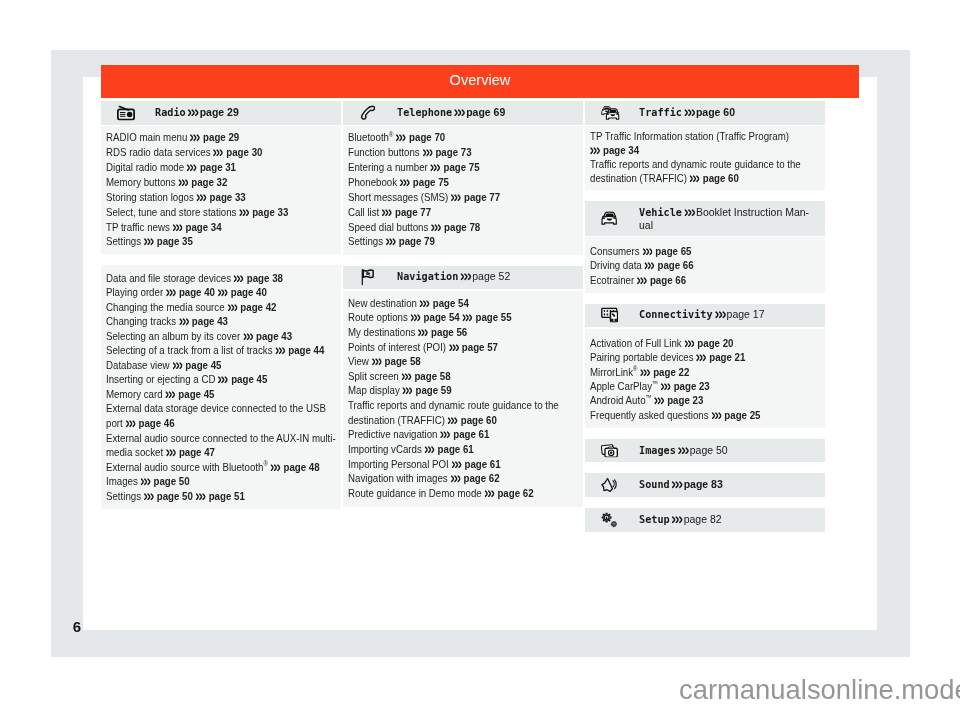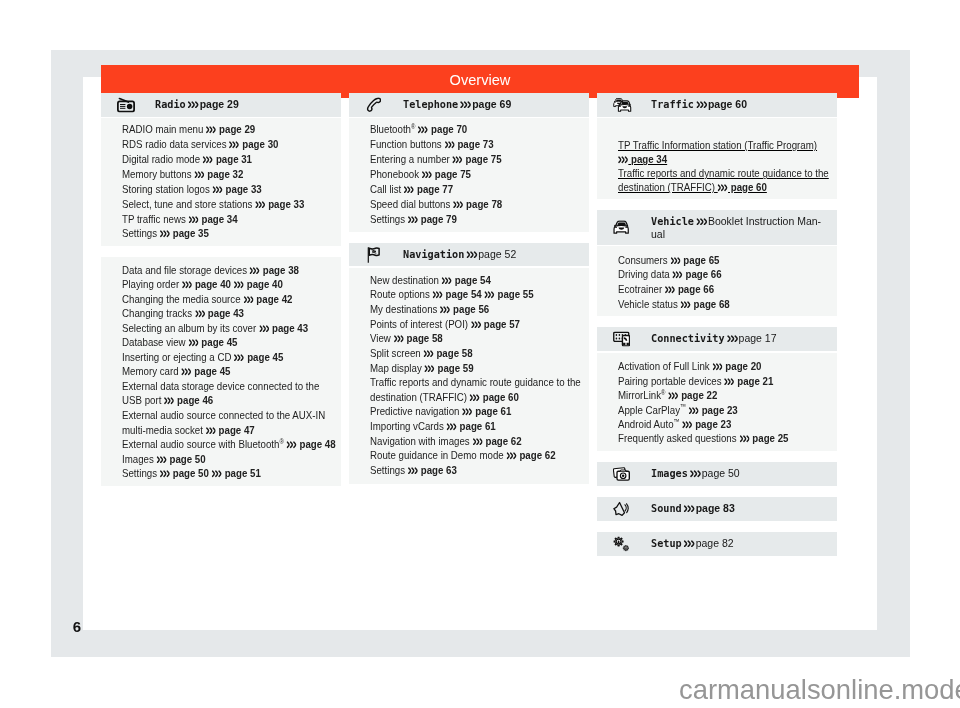--- a/index.html
+++ b/index.html
@@ -7,35 +7,35 @@
   body{width:960px;height:708px;background:#ffffff;font-family:"Liberation Sans",sans-serif;overflow:hidden;}
   #stage{position:relative;width:960px;height:708px;}
   .sheet-bg{position:absolute;left:51px;top:50px;width:859px;height:607px;background:#e5e8ea;}
   .page{position:absolute;left:83px;top:77px;width:794px;height:553px;background:#ffffff;}
   .pagenum{position:absolute;left:72.8px;top:621.5px;font-size:15.0px;font-weight:bold;color:#111;
      font-family:"Liberation Sans",sans-serif;line-height:9.6px;}
   .banner{position:absolute;left:101px;top:65px;width:758px;height:33px;background:#fc401e;color:#fff;
      display:flex;align-items:center;justify-content:center;font-size:14.6px;
      font-family:"Liberation Sans",sans-serif;}
   .banner span{display:inline-block;position:relative;top:-1.2px;}
-  .cols{position:absolute;left:101px;top:93px;width:758px;display:flex;gap:8px;align-items:flex-start;}
+  .cols{position:absolute;left:101px;top:101px;width:758px;display:flex;gap:2px;align-items:flex-start;}
   .col{width:240px;}
   .card{margin-bottom:11.0px;}
   .card-head{background:#e6eaeb;display:flex;align-items:flex-start;padding:4.8px 9px 4.8px 0;margin-bottom:1.6px;}
   .card-icon{width:54px;flex:0 0 54px;align-self:stretch;position:relative;}
   .card-icon svg{position:absolute;left:15.7px;top:50%;transform:translateY(-50%);}
   .card-title{color:#181818;flex:1;min-width:0;font-size:11.6px;line-height:14.6px;hyphens:manual;min-height:14.2px;}
   .sx{display:block;width:121.7%;transform:scaleX(0.822);transform-origin:left top;}
   .sxt{display:block;width:110.5%;transform:scaleX(0.905);transform-origin:left top;line-height:12.1px;}
   .mono{font-family:"DejaVu Sans Mono",monospace;font-weight:bold;font-size:11.25px;letter-spacing:0px;}
   svg.chev{height:7.5px;width:12.6px;display:inline-block;vertical-align:-0.5px;}
   .pg{font-weight:bold;margin-left:-2.7px;}
   .reg{font-weight:normal;margin-left:-2.7px;}
   .card-body{background:#f4f6f5;padding:5px 4.4px 5px 5.1px;}
-  .row{font-size:11.8px;color:#222;line-height:14.85px;margin-left:16px;}
+  .row{font-size:11.8px;color:#222;line-height:14.85px;}
   .row b{font-weight:bold;white-space:nowrap;}
   .row sup{font-size:7.2px;vertical-align:baseline;position:relative;top:-4.2px;line-height:0;}
   .wm{position:absolute;left:679px;top:676px;font-size:27.4px;color:#969696;
      font-family:"Liberation Sans",sans-serif;line-height:27px;}
 </style>
 </head>
 <body>
 
 <div id="stage">
   <div class="sheet-bg"></div>
@@ -192,20 +192,29 @@
             <div class="row" style="line-height:14.55px">
               <span class="sx"><span>Selecting an album by its cover</span> <b><svg class="chev" viewBox="0 0 11.6 7">
                     <g fill="none" stroke="#1a1a1a" stroke-width="1.6" stroke-linecap="round">
                       <path d="M1.0 1.1 C2.7 2.4 3.0 3.0 3.0 3.5 C3.0 4.0 2.7 4.6 1.0 5.9"></path>
                       <path d="M4.7 1.1 C6.4 2.4 6.7 3.0 6.7 3.5 C6.7 4.0 6.4 4.6 4.7 5.9"></path>
                       <path d="M8.4 1.1 C10.1 2.4 10.4 3.0 10.4 3.5 C10.4 4.0 10.1 4.6 8.4 5.9"></path>
                     </g>
                   </svg>&nbsp;page 43</b></span>
             </div>
             <div class="row" style="line-height:14.55px">
+              <span class="sx"><span>Selecting of a track from a list of tracks</span> <b><svg class="chev" viewBox="0 0 11.6 7">
+                    <g fill="none" stroke="#1a1a1a" stroke-width="1.6" stroke-linecap="round">
+                      <path d="M1.0 1.1 C2.7 2.4 3.0 3.0 3.0 3.5 C3.0 4.0 2.7 4.6 1.0 5.9"></path>
+                      <path d="M4.7 1.1 C6.4 2.4 6.7 3.0 6.7 3.5 C6.7 4.0 6.4 4.6 4.7 5.9"></path>
+                      <path d="M8.4 1.1 C10.1 2.4 10.4 3.0 10.4 3.5 C10.4 4.0 10.1 4.6 8.4 5.9"></path>
+                    </g>
+                  </svg>&nbsp;page 44</b></span>
+            </div>
+            <div class="row" style="line-height:14.55px">
               <span class="sx"><span>Database view</span> <b><svg class="chev" viewBox="0 0 11.6 7">
                     <g fill="none" stroke="#1a1a1a" stroke-width="1.6" stroke-linecap="round">
                       <path d="M1.0 1.1 C2.7 2.4 3.0 3.0 3.0 3.5 C3.0 4.0 2.7 4.6 1.0 5.9"></path>
                       <path d="M4.7 1.1 C6.4 2.4 6.7 3.0 6.7 3.5 C6.7 4.0 6.4 4.6 4.7 5.9"></path>
                       <path d="M8.4 1.1 C10.1 2.4 10.4 3.0 10.4 3.5 C10.4 4.0 10.1 4.6 8.4 5.9"></path>
                     </g>
                   </svg>&nbsp;page 45</b></span>
             </div>
             <div class="row" style="line-height:14.55px">
               <span class="sx"><span>Inserting or ejecting a CD</span> <b><svg class="chev" viewBox="0 0 11.6 7">
@@ -326,20 +335,29 @@
                   </svg>&nbsp;page 75</b></span>
             </div>
             <div class="row" style="line-height:14.86px">
               <span class="sx"><span>Phonebook</span> <b><svg class="chev" viewBox="0 0 11.6 7">
                     <g fill="none" stroke="#1a1a1a" stroke-width="1.6" stroke-linecap="round">
                       <path d="M1.0 1.1 C2.7 2.4 3.0 3.0 3.0 3.5 C3.0 4.0 2.7 4.6 1.0 5.9"></path>
                       <path d="M4.7 1.1 C6.4 2.4 6.7 3.0 6.7 3.5 C6.7 4.0 6.4 4.6 4.7 5.9"></path>
                       <path d="M8.4 1.1 C10.1 2.4 10.4 3.0 10.4 3.5 C10.4 4.0 10.1 4.6 8.4 5.9"></path>
                     </g>
                   </svg>&nbsp;page 75</b></span>
+            </div>
+            <div class="row" style="line-height:14.86px">
+              <span class="sx"><span>Short messages (SMS)</span> <b><svg class="chev" viewBox="0 0 11.6 7">
+                    <g fill="none" stroke="#1a1a1a" stroke-width="1.6" stroke-linecap="round">
+                      <path d="M1.0 1.1 C2.7 2.4 3.0 3.0 3.0 3.5 C3.0 4.0 2.7 4.6 1.0 5.9"></path>
+                      <path d="M4.7 1.1 C6.4 2.4 6.7 3.0 6.7 3.5 C6.7 4.0 6.4 4.6 4.7 5.9"></path>
+                      <path d="M8.4 1.1 C10.1 2.4 10.4 3.0 10.4 3.5 C10.4 4.0 10.1 4.6 8.4 5.9"></path>
+                    </g>
+                  </svg>&nbsp;page 77</b></span>
             </div>
             <div class="row" style="line-height:14.86px">
               <span class="sx"><span>Call list</span> <b><svg class="chev" viewBox="0 0 11.6 7">
                     <g fill="none" stroke="#1a1a1a" stroke-width="1.6" stroke-linecap="round">
                       <path d="M1.0 1.1 C2.7 2.4 3.0 3.0 3.0 3.5 C3.0 4.0 2.7 4.6 1.0 5.9"></path>
                       <path d="M4.7 1.1 C6.4 2.4 6.7 3.0 6.7 3.5 C6.7 4.0 6.4 4.6 4.7 5.9"></path>
                       <path d="M8.4 1.1 C10.1 2.4 10.4 3.0 10.4 3.5 C10.4 4.0 10.1 4.6 8.4 5.9"></path>
                     </g>
                   </svg>&nbsp;page 77</b></span>
             </div>
@@ -473,45 +491,45 @@
             <div class="row" style="line-height:14.62px">
               <span class="sx"><span>Importing vCards</span> <b><svg class="chev" viewBox="0 0 11.6 7">
                     <g fill="none" stroke="#1a1a1a" stroke-width="1.6" stroke-linecap="round">
                       <path d="M1.0 1.1 C2.7 2.4 3.0 3.0 3.0 3.5 C3.0 4.0 2.7 4.6 1.0 5.9"></path>
                       <path d="M4.7 1.1 C6.4 2.4 6.7 3.0 6.7 3.5 C6.7 4.0 6.4 4.6 4.7 5.9"></path>
                       <path d="M8.4 1.1 C10.1 2.4 10.4 3.0 10.4 3.5 C10.4 4.0 10.1 4.6 8.4 5.9"></path>
                     </g>
                   </svg>&nbsp;page 61</b></span>
             </div>
             <div class="row" style="line-height:14.62px">
+              <span class="sx"><span>Importing Personal POI</span> <b><svg class="chev" viewBox="0 0 11.6 7">
+                    <g fill="none" stroke="#1a1a1a" stroke-width="1.6" stroke-linecap="round">
+                      <path d="M1.0 1.1 C2.7 2.4 3.0 3.0 3.0 3.5 C3.0 4.0 2.7 4.6 1.0 5.9"></path>
+                      <path d="M4.7 1.1 C6.4 2.4 6.7 3.0 6.7 3.5 C6.7 4.0 6.4 4.6 4.7 5.9"></path>
+                      <path d="M8.4 1.1 C10.1 2.4 10.4 3.0 10.4 3.5 C10.4 4.0 10.1 4.6 8.4 5.9"></path>
+                    </g>
+                  </svg>&nbsp;page 61</b></span>
+            </div>
+            <div class="row" style="line-height:14.62px">
               <span class="sx"><span>Navigation with images</span> <b><svg class="chev" viewBox="0 0 11.6 7">
                     <g fill="none" stroke="#1a1a1a" stroke-width="1.6" stroke-linecap="round">
                       <path d="M1.0 1.1 C2.7 2.4 3.0 3.0 3.0 3.5 C3.0 4.0 2.7 4.6 1.0 5.9"></path>
                       <path d="M4.7 1.1 C6.4 2.4 6.7 3.0 6.7 3.5 C6.7 4.0 6.4 4.6 4.7 5.9"></path>
                       <path d="M8.4 1.1 C10.1 2.4 10.4 3.0 10.4 3.5 C10.4 4.0 10.1 4.6 8.4 5.9"></path>
                     </g>
                   </svg>&nbsp;page 62</b></span>
             </div>
             <div class="row" style="line-height:14.62px">
               <span class="sx"><span>Route guidance in Demo mode</span> <b><svg class="chev" viewBox="0 0 11.6 7">
                     <g fill="none" stroke="#1a1a1a" stroke-width="1.6" stroke-linecap="round">
                       <path d="M1.0 1.1 C2.7 2.4 3.0 3.0 3.0 3.5 C3.0 4.0 2.7 4.6 1.0 5.9"></path>
                       <path d="M4.7 1.1 C6.4 2.4 6.7 3.0 6.7 3.5 C6.7 4.0 6.4 4.6 4.7 5.9"></path>
                       <path d="M8.4 1.1 C10.1 2.4 10.4 3.0 10.4 3.5 C10.4 4.0 10.1 4.6 8.4 5.9"></path>
                     </g>
                   </svg>&nbsp;page 62</b></span>
-            </div>
-            <div class="row" style="line-height:14.62px">
-              <span class="sx"><span>Settings</span> <b><svg class="chev" viewBox="0 0 11.6 7">
-                    <g fill="none" stroke="#1a1a1a" stroke-width="1.6" stroke-linecap="round">
-                      <path d="M1.0 1.1 C2.7 2.4 3.0 3.0 3.0 3.5 C3.0 4.0 2.7 4.6 1.0 5.9"></path>
-                      <path d="M4.7 1.1 C6.4 2.4 6.7 3.0 6.7 3.5 C6.7 4.0 6.4 4.6 4.7 5.9"></path>
-                      <path d="M8.4 1.1 C10.1 2.4 10.4 3.0 10.4 3.5 C10.4 4.0 10.1 4.6 8.4 5.9"></path>
-                    </g>
-                  </svg>&nbsp;page 63</b></span>
             </div>
           </div>
         </div>
       </div>
       <div class="col">
         <div class="card">
           <div class="card-head">
             <span class="card-icon">
               <svg width="19.2" height="14" viewBox="0 0 21.5 15.6">
                 <g transform="translate(0.3,0) scale(0.76)">
@@ -555,21 +573,21 @@
             <span class="card-title">
               <span class="sxt"><span class="mono">Traffic</span> <svg class="chev" viewBox="0 0 11.6 7">
                   <g fill="none" stroke="#1a1a1a" stroke-width="1.6" stroke-linecap="round">
                     <path d="M1.0 1.1 C2.7 2.4 3.0 3.0 3.0 3.5 C3.0 4.0 2.7 4.6 1.0 5.9"></path>
                     <path d="M4.7 1.1 C6.4 2.4 6.7 3.0 6.7 3.5 C6.7 4.0 6.4 4.6 4.7 5.9"></path>
                     <path d="M8.4 1.1 C10.1 2.4 10.4 3.0 10.4 3.5 C10.4 4.0 10.1 4.6 8.4 5.9"></path>
                   </g>
                 </svg><span class="pg">&nbsp;page 60</span></span>
             </span>
           </div>
-          <div class="card-body" style="padding-top:20px;padding-bottom:4.42px;text-decoration:underline;">
+          <div class="card-body" style="padding-top:3px;padding-bottom:4.42px;">
             <div class="row" style="line-height:14.03px">
               <span class="sx"><span>TP Traffic Information station (Traffic Program)</span> <b><svg class="chev" viewBox="0 0 11.6 7">
                     <g fill="none" stroke="#1a1a1a" stroke-width="1.6" stroke-linecap="round">
                       <path d="M1.0 1.1 C2.7 2.4 3.0 3.0 3.0 3.5 C3.0 4.0 2.7 4.6 1.0 5.9"></path>
                       <path d="M4.7 1.1 C6.4 2.4 6.7 3.0 6.7 3.5 C6.7 4.0 6.4 4.6 4.7 5.9"></path>
                       <path d="M8.4 1.1 C10.1 2.4 10.4 3.0 10.4 3.5 C10.4 4.0 10.1 4.6 8.4 5.9"></path>
                     </g>
                   </svg>&nbsp;page 34</b></span>
             </div>
             <div class="row" style="line-height:14.03px">
@@ -629,29 +647,20 @@
                   </svg>&nbsp;page 66</b></span>
             </div>
             <div class="row" style="line-height:14.63px">
               <span class="sx"><span>Ecotrainer</span> <b><svg class="chev" viewBox="0 0 11.6 7">
                     <g fill="none" stroke="#1a1a1a" stroke-width="1.6" stroke-linecap="round">
                       <path d="M1.0 1.1 C2.7 2.4 3.0 3.0 3.0 3.5 C3.0 4.0 2.7 4.6 1.0 5.9"></path>
                       <path d="M4.7 1.1 C6.4 2.4 6.7 3.0 6.7 3.5 C6.7 4.0 6.4 4.6 4.7 5.9"></path>
                       <path d="M8.4 1.1 C10.1 2.4 10.4 3.0 10.4 3.5 C10.4 4.0 10.1 4.6 8.4 5.9"></path>
                     </g>
                   </svg>&nbsp;page 66</b></span>
-            </div>
-            <div class="row" style="line-height:14.63px">
-              <span class="sx"><span>Vehicle status</span> <b><svg class="chev" viewBox="0 0 11.6 7">
-                    <g fill="none" stroke="#1a1a1a" stroke-width="1.6" stroke-linecap="round">
-                      <path d="M1.0 1.1 C2.7 2.4 3.0 3.0 3.0 3.5 C3.0 4.0 2.7 4.6 1.0 5.9"></path>
-                      <path d="M4.7 1.1 C6.4 2.4 6.7 3.0 6.7 3.5 C6.7 4.0 6.4 4.6 4.7 5.9"></path>
-                      <path d="M8.4 1.1 C10.1 2.4 10.4 3.0 10.4 3.5 C10.4 4.0 10.1 4.6 8.4 5.9"></path>
-                    </g>
-                  </svg>&nbsp;page 68</b></span>
             </div>
           </div>
         </div>
         <div class="card">
           <div class="card-head">
             <span class="card-icon">
               <svg width="17.2" height="15" viewBox="0 0 17.2 15">
                 <rect x="0.75" y="0.75" width="15.0" height="9.1" rx="1.1" fill="none" stroke="#111" stroke-width="1.35"></rect>
                 <g fill="#111">
                   <ellipse cx="3.4" cy="3.55" rx="0.78" ry="1.0"></ellipse>

